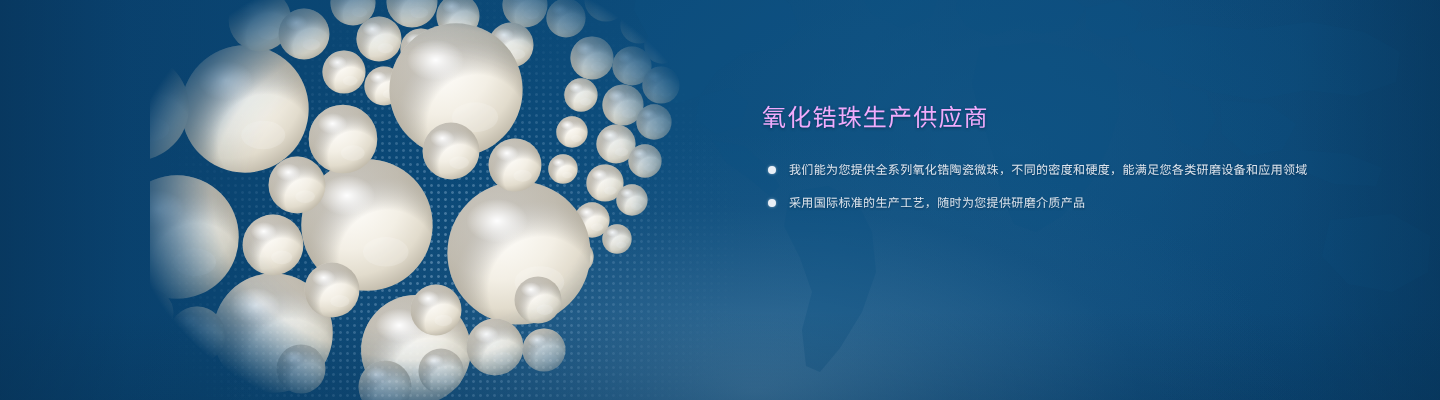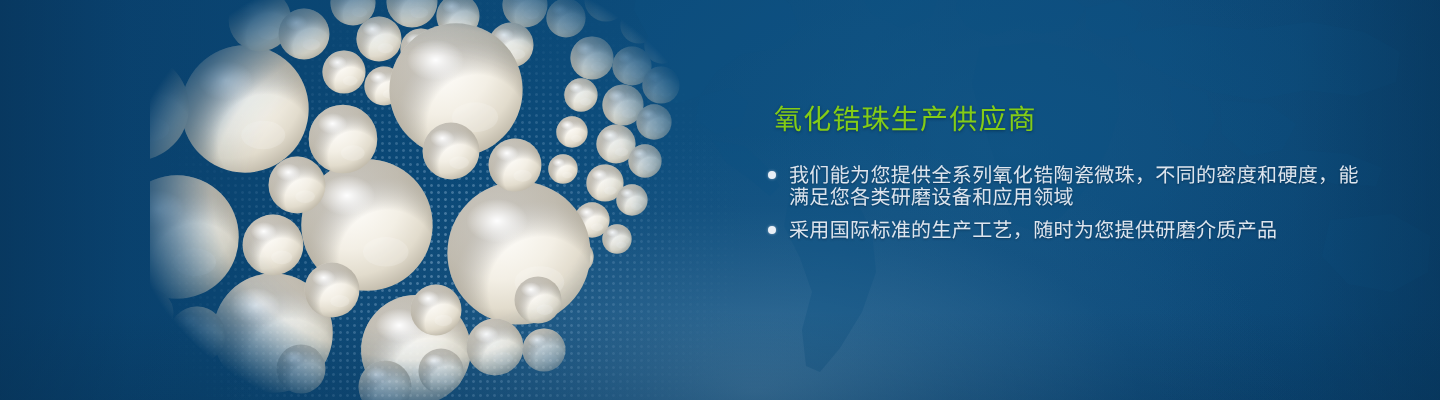--- a/index.html
+++ b/index.html
@@ -98,39 +98,39 @@
   .beads-photo svg { display:block; width:100%; height:100%; }
 
   
   .content {
     position: absolute;
     left: 762px;
     top: 104px;
     width: 600px;
   }
   .headline {
-    margin: 0 0 28px 12px;
-    font-size: 28px;
+    margin: 0 0 28px 0;
+    font-size: 24px;
     line-height: 1.14;
     font-weight: 400;
     letter-spacing: 1.2px;
-    color: #84cc16;
+    color: #f0abfc;
     text-shadow: 0 1px 3px rgba(2,30,55,0.55);
     white-space: nowrap;
   }
   .bullets {
     list-style: none;
     margin: 0;
     padding: 0;
   }
   .bullet {
     position: relative;
     padding-left: 27px;
     margin-bottom: 11px;
-    font-size: 20px;
+    font-size: 12px;
     line-height: 22px;
     letter-spacing: 0.35px;
     color: #dde5ee;
     text-shadow: 0 1px 2px rgba(2,30,55,0.5);
   }
   .bullet:last-child { margin-bottom: 0; }
   .bullet-dot {
     position: absolute;
     left: 6px;
     top: 7px;

